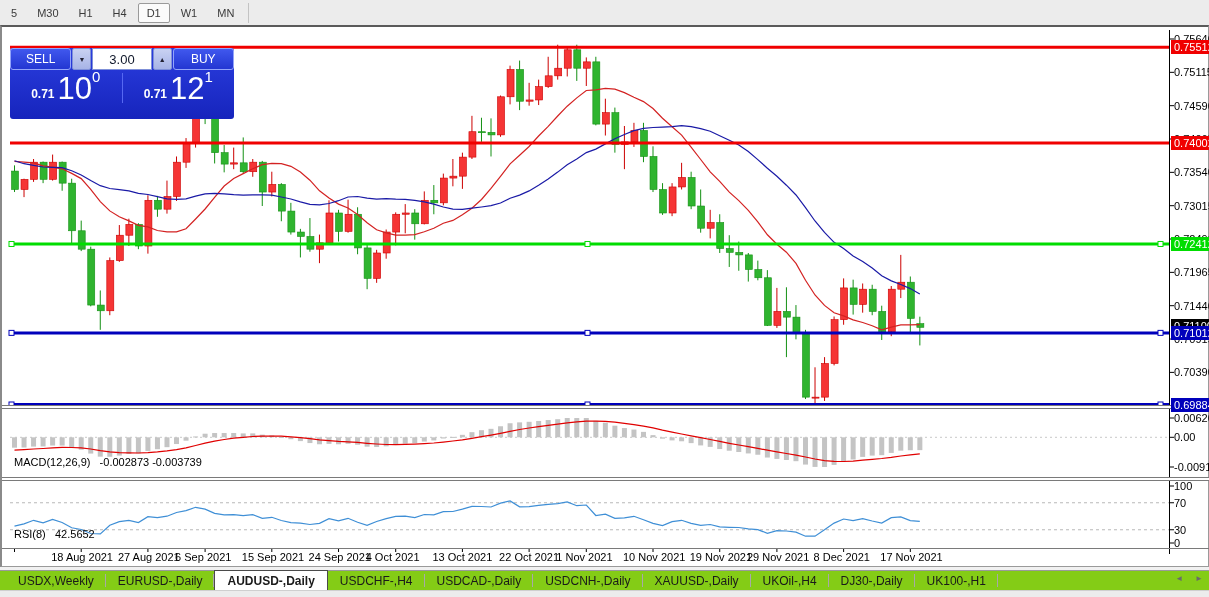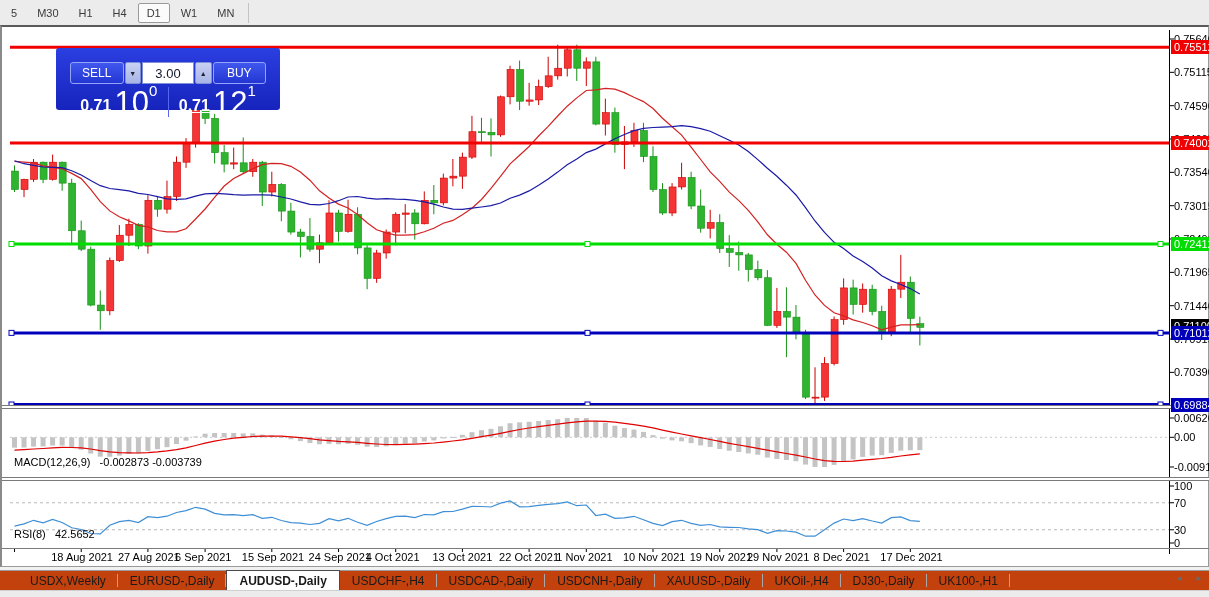--- a/index.html
+++ b/index.html
@@ -14,34 +14,34 @@
   #chart-svg{position:absolute;left:0;top:0;}
   .pane-sep{position:absolute;left:0;width:1209px;height:4px;background:#fff;border-top:1px solid #7a7a7a;border-bottom:1px solid #7a7a7a;box-sizing:border-box;}
   .thin-sep{position:absolute;left:0;width:1209px;height:1px;background:#7a7a7a;}
   #chart-title-row{position:absolute;left:12px;top:6px;font-size:12px;font-weight:bold;color:#000;white-space:nowrap;}
   #collapse-arrow{font-size:8px;margin-right:6px;color:#000;}
   .pane-label{position:absolute;left:12px;font-size:11px;color:#000;white-space:nowrap;margin-top:44px;}
   .axis-label{position:absolute;left:1172px;font-size:11px;color:#000;height:13px;line-height:13px;}
   .line-label{position:absolute;left:1169px;width:44px;height:14px;line-height:14px;font-size:11px;color:#fff;padding-left:3px;box-sizing:border-box;}
   .date-label{position:absolute;font-size:11px;color:#000;white-space:nowrap;}
   
-  #trade-panel{position:absolute;left:8px;top:21px;width:224px;height:62px;background:linear-gradient(#2b3ee0,#1624bc);border-radius:3px;padding:14px;box-sizing:border-box;margin-left:46px;}
+  #trade-panel{position:absolute;left:8px;top:21px;width:224px;height:71px;background:linear-gradient(#2b3ee0,#1624bc);border-radius:3px;padding:0;box-sizing:border-box;}
   #tp-row1{display:flex;height:22px;}
   .tp-btn{background:linear-gradient(#4058ee,#2336d2);border:1px solid #93a4fa;border-radius:3px;color:#fff;font-size:12px;width:60px;display:flex;align-items:center;justify-content:center;}
   .tp-spin{width:17px;background:linear-gradient(#c9d2f2,#a7b4e6);border:1px solid #7f90d8;color:#223;font-size:7px;display:flex;align-items:center;justify-content:center;margin:0 1px;border-radius:2px;}
   #lot-box{width:58px;background:#fff;color:#0f172a;font-size:13px;display:flex;align-items:center;justify-content:center;border:1px solid #7f90d8;}
   #tp-row2{display:flex;height:34px;margin-top:1px;}
   .tp-price{flex:1;display:flex;align-items:flex-end;justify-content:center;color:#fff;padding-bottom:2px;}
-  .tp-price .small{font-size:16px;font-weight:bold;margin-right:3px;margin-bottom:2px;text-decoration:underline;}
+  .tp-price .small{font-size:12px;font-weight:bold;margin-right:3px;margin-bottom:2px;}
   .tp-price .big{font-size:31px;line-height:28px;}
   .tp-price .sup{font-size:15px;line-height:15px;align-self:flex-start;margin-top:-2px;}
   #tp-divider{width:1px;background:#5668f2;margin:2px 0;}
   
   #tab-gap{position:absolute;left:0;top:567px;width:1209px;height:3px;background:#f1f1f1;}
-  #tab-bar{position:absolute;left:0;top:570px;width:1209px;height:20px;background:#c2410c;border-top:1px solid #9a9a9a;display:flex;align-items:stretch;padding-left:18px;box-sizing:border-box;}
+  #tab-bar{position:absolute;left:0;top:570px;width:1209px;height:20px;background:#84cc16;border-top:1px solid #9a9a9a;display:flex;align-items:stretch;padding-left:6px;box-sizing:border-box;}
   .tab{font-size:12px;color:#1a1a1a;display:flex;align-items:center;padding:0 12px;position:relative;white-space:nowrap;}
   .tab:not(.active):after{content:"";position:absolute;right:0;top:3px;bottom:3px;width:1px;background:#a8a8a8;}
   .tab.active{background:#fff;border:1px solid #4a4a4a;border-bottom:none;font-weight:bold;margin-top:-1px;z-index:2;}
   #tab-nav{position:absolute;right:4px;top:572px;display:flex;gap:8px;color:#6a6a6a;font-size:8px;}
   #tab-nav span{padding:2px;}
   #status-bar{position:absolute;left:0;top:590px;width:1209px;height:7px;background:#ececec;border-top:1px solid #cfcfcf;}
 </style>
 </head>
 <body>
 
@@ -478,21 +478,21 @@
         <div class="date-label" style="top: 524px; left: 239.81px;">15 Sep 2021</div>
         <div class="date-label" style="top: 524px; left: 306.52px;">24 Sep 2021</div>
         <div class="date-label" style="top: 524px; left: 363.7px;">4 Oct 2021</div>
         <div class="date-label" style="top: 524px; left: 430.41px;">13 Oct 2021</div>
         <div class="date-label" style="top: 524px; left: 497.12px;">22 Oct 2021</div>
         <div class="date-label" style="top: 524px; left: 554.3px;">1 Nov 2021</div>
         <div class="date-label" style="top: 524px; left: 621.01px;">10 Nov 2021</div>
         <div class="date-label" style="top: 524px; left: 687.72px;">19 Nov 2021</div>
         <div class="date-label" style="top: 524px; left: 744.9px;">29 Nov 2021</div>
         <div class="date-label" style="top: 524px; left: 811.61px;">8 Dec 2021</div>
-        <div class="date-label" style="top: 524px; left: 878.32px;">17 Dec 2021</div>
+        <div class="date-label" style="top: 524px; left: 878.32px;">17 Nov 2021</div>
       </div>
   </div>
 
   <div id="tab-gap"></div>
   <div id="tab-bar">
       <div class="tab">USDX,Weekly</div>
       <div class="tab">EURUSD-,Daily</div>
       <div class="tab active">AUDUSD-,Daily</div>
       <div class="tab">USDCHF-,H4</div>
       <div class="tab">USDCAD-,Daily</div>

